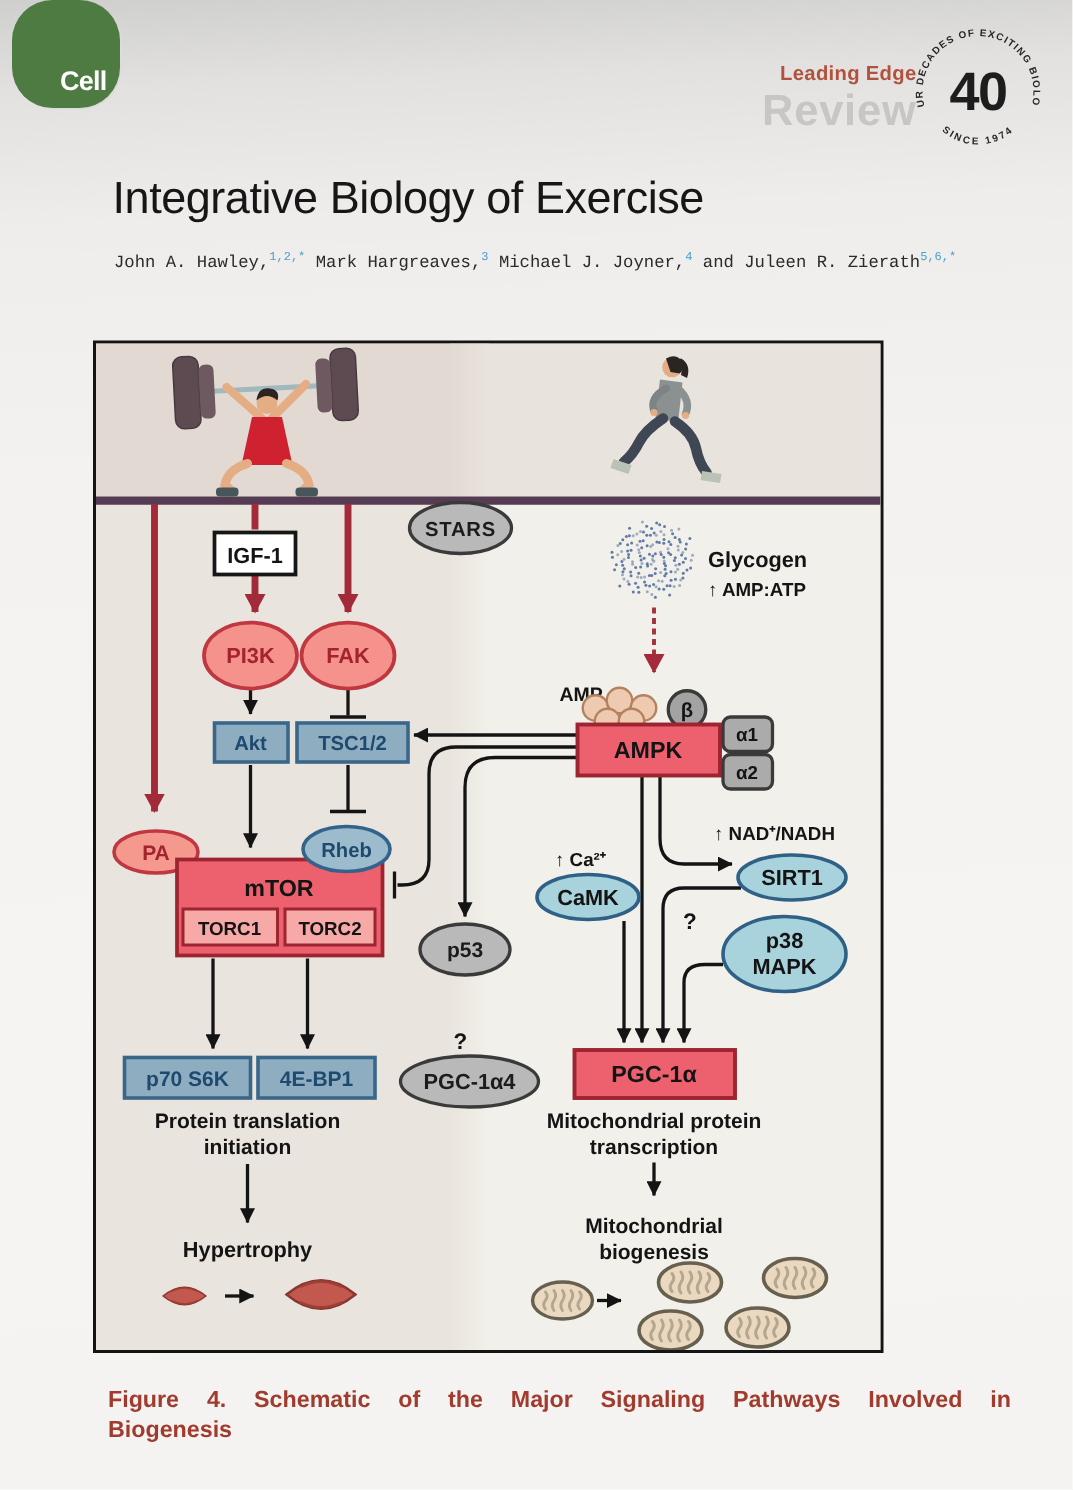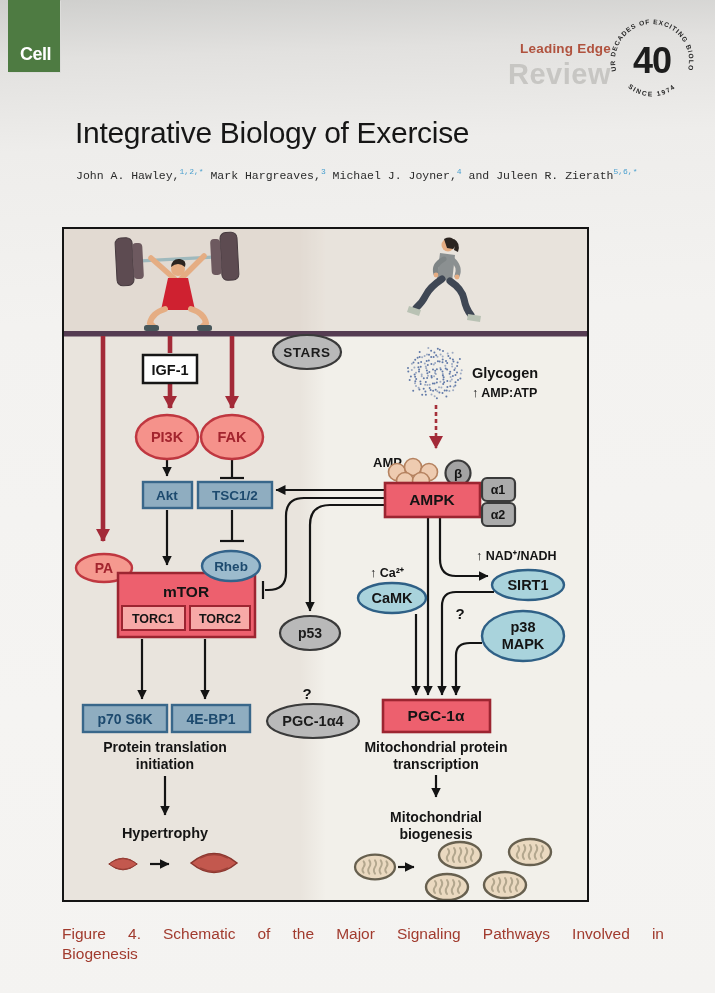--- a/index.html
+++ b/index.html
@@ -2,40 +2,40 @@
 <html><head>
 <meta charset="utf-8">
 <style>
   html,body{margin:0;padding:0;background:#ffffff;}
   #page{
     position:relative;width:715px;height:993px;overflow:hidden;
     font-family:"Liberation Sans",sans-serif;
     background:linear-gradient(178deg,#cfcfcd 0%,#e2e1df 6%,#eeedeb 15%,#f3f2f0 32%,#f5f4f2 70%,#f4f3f1 100%);
   }
   
-  .cell-logo{position:absolute;left:8px;top:0;width:52px;height:72px;background:#4e7b42;
-    box-shadow:1px 1px 0 #dcdcda;}
+  .cell-logo{position:absolute;left:8px;top:0;width:72px;height:72px;background:#4e7b42;
+    box-shadow:1px 1px 0 #dcdcda;border-radius:27px;}
   .cell-logo span{position:absolute;right:9px;bottom:7px;color:#ffffff;font-weight:bold;
     font-size:18px;letter-spacing:-0.5px;}
   .kicker-block{position:absolute;top:29px;right:104px;text-align:right;line-height:1;margin-top:13px;}
   .kicker{font-size:13.5px;font-weight:bold;color:#b0523e;letter-spacing:0.2px;}
   .review{font-size:29px;font-weight:bold;color:#c7c6c3;margin-top:4px;letter-spacing:0.5px;}
   .badge{position:absolute;top:14px;right:17px;}
   
   .title{position:absolute;left:75px;top:116px;font-size:30px;font-weight:normal;color:#161616;
     letter-spacing:-0.3px;}
   .authors{position:absolute;left:76px;top:167px;font-size:11.5px;color:#2b2b2b;font-family:Liberation Mono, monospace;}
   .authors sup{color:#4ba0cf;font-size:8px;}
   
   .figure-box{position:absolute;left:62px;top:227px;width:527px;height:675px;
     border:2px solid #141414;box-sizing:border-box;background:#efede8;}
   .figure-box svg{display:block;}
   
-  .caption{position:absolute;left:62px;top:924px;width:602px;color:#a13b2e;
-    font-size:15.5px;font-weight:normal;line-height:1.32;}
+  .caption{position:absolute;left:72px;top:924px;width:602px;color:#a13b2e;
+    font-size:15.5px;font-weight:bold;line-height:1.32;}
   .caption .just{text-align:justify;text-align-last:justify;}
   
   .t{font-family:"Liberation Sans",sans-serif;font-weight:bold;}
   .tk{fill:#141414;}
   .tr{fill:#a3242e;}
   .tb{fill:#1d4a6e;}
   .tg{fill:#1c1c1c;}
   .ln{stroke:#141414;stroke-width:2.2;fill:none;}
   .lnr{stroke:#a32a38;stroke-width:4.6;fill:none;}
 </style>

